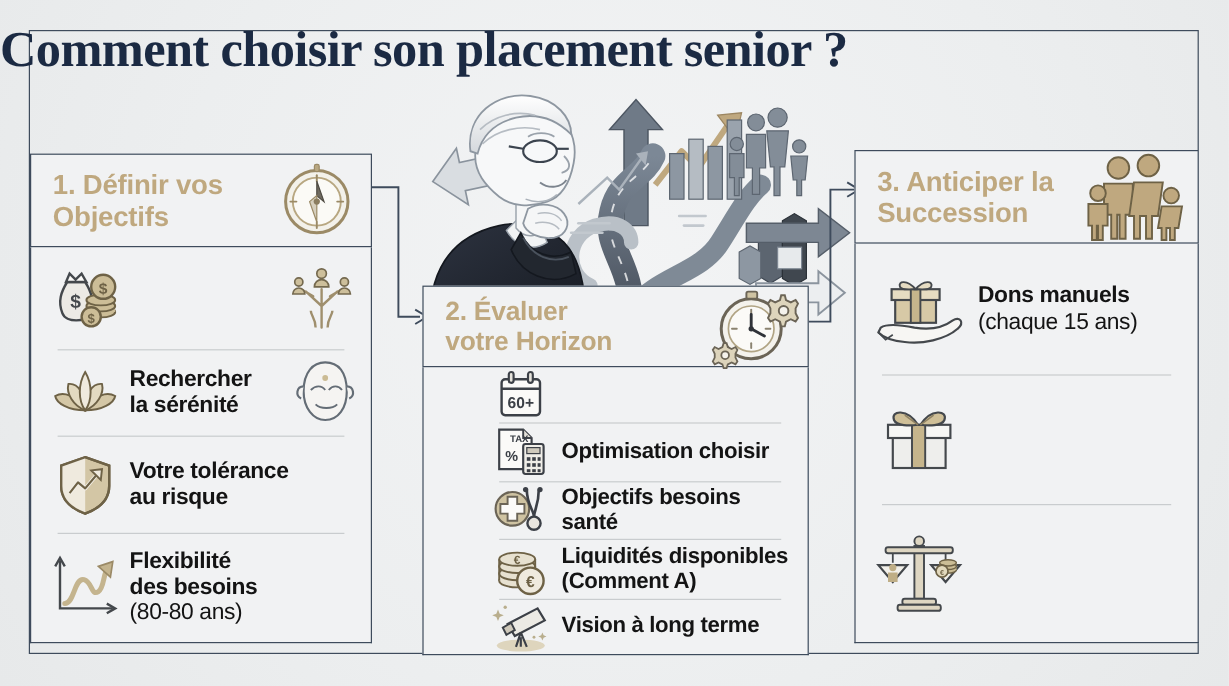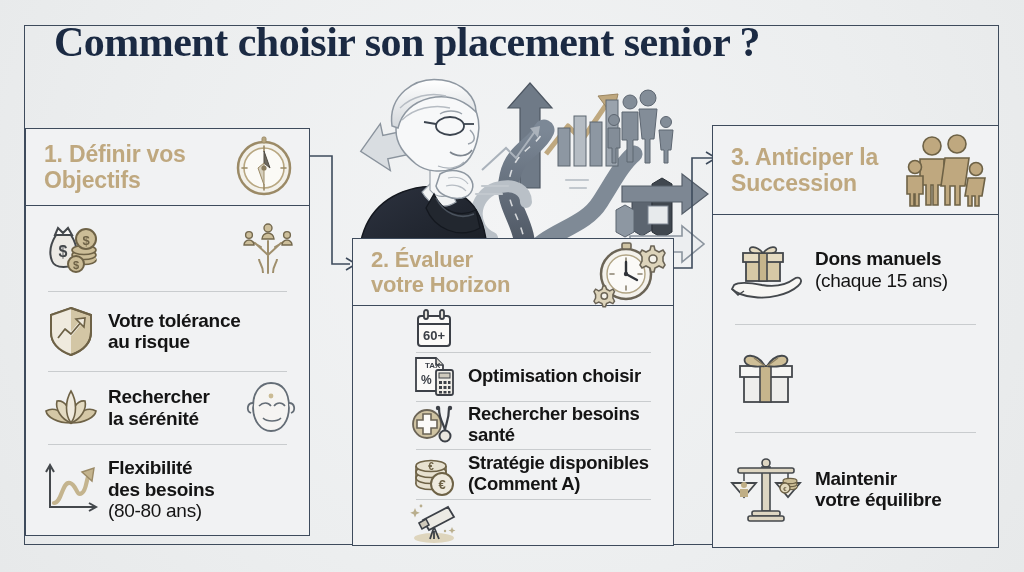--- a/index.html
+++ b/index.html
@@ -33,21 +33,20 @@
     box-sizing: border-box;
     pointer-events: none;
   }
 
   
   #title {
     position: absolute;
     left: 0;
     top: 18px;
     width: 814px;
-    text-align: center;
     font-family: "Liberation Serif", serif;
     font-weight: bold;
     font-size: 42px;
     letter-spacing: -0.5px;
     color: #1b2a43;
     white-space: nowrap;
   }
 
   
   #illustration {
@@ -154,21 +153,21 @@
   #col-1 .item-text { margin-left: 6px; }
 
   #col-2 { left: 352px; top: 238px; width: 322px; }
   #col-2 .col-head { height: 68px; gap: 40px; }
   #col-2 .col-body { height: 240px; padding-left: 41px; }
   #col-2 .item-icon { width: 52px; }
   #col-2 .item-text { margin-left: 8px; font-size: 18.5px; }
   #col-2 .col-head-text { font-size: 22px; }
 
   #col-3 { left: 712px; top: 125px; width: 287px; }
-  #col-3 .col-head { height: 90px; }
+  #col-3 .col-head { height: 78px; }
   #col-3 .col-body { height: 333px; }
   #col-3 .item-icon { width: 78px; }
   #col-3 .item-text { margin-left: 10px; }
 
   svg { display: block; overflow: visible; }
 </style>
 </head>
 <body>
 
 <div id="page">
@@ -355,35 +354,20 @@
                 <path d="M5 26 a5 5 0 0 1 10 0 z"></path>
               <circle cx="48" cy="16" r="3.4"></circle>
                 <path d="M43 26 a5 5 0 0 1 10 0 z"></path>
             </g>
           </svg>
         </div>
       </div>
 
       <div class="item">
         <div class="item-icon">
-          <svg width="54" height="54" viewBox="0 0 54 54">
-            <path d="M27 4 L47 11 V28 C47 40 38 47 27 51 C16 47 7 40 7 28 V11 Z" fill="#d3c6a5" stroke="#6e6246" stroke-width="2"></path>
-            <path d="M27 4 L7 11 V28 C7 40 16 47 27 51 Z" fill="#efeade" stroke="none"></path>
-            <path d="M27 4 L47 11 V28 C47 40 38 47 27 51 C16 47 7 40 7 28 V11 Z" fill="none" stroke="#6e6246" stroke-width="2"></path>
-            <path d="M14 34 L21 25 L27 30 L38 17" fill="none" stroke="#f2efe7" stroke-width="3.2" stroke-linejoin="round"></path>
-            <path d="M14 34 L21 25 L27 30 L38 17" fill="none" stroke="#6e6246" stroke-width="1.8" stroke-linejoin="round"></path>
-            <path d="M32 15 L41 14 L40 23 Z" fill="#efeade" stroke="#6e6246" stroke-width="1.6"></path>
-          </svg>
-        </div>
-        <div class="item-text">Votre tolérance
-au risque</div>
-      </div>
-
-      <div class="item">
-        <div class="item-icon">
           <svg width="56" height="46" viewBox="0 0 56 46">
             <g stroke="#6e6246" stroke-width="1.6">
               <path d="M28 38 C14 38 4 32 3 26 C10 22 20 25 28 38 Z" fill="#d4c7a6"></path>
               <path d="M28 38 C42 38 52 32 53 26 C46 22 36 25 28 38 Z" fill="#d4c7a6"></path>
               <path d="M28 38 C18 34 12 24 14 16 C22 15 28 24 28 38 Z" fill="#e3dac1"></path>
               <path d="M28 38 C38 34 44 24 42 16 C34 15 28 24 28 38 Z" fill="#e3dac1"></path>
               <path d="M28 38 C22 30 22 16 28 6 C34 16 34 30 28 38 Z" fill="#efeade"></path>
             </g>
           </svg>
         </div>
@@ -393,20 +377,35 @@
           <svg width="54" height="58" viewBox="0 0 54 58">
             <path d="M10 28 C10 12 18 4 28 4 C39 4 46 12 46 28 C46 42 39 52 28 52 C18 52 10 42 10 28 Z" fill="#f6f5f2" stroke="#5d6670" stroke-width="1.8"></path>
             <path d="M10 24 C4 24 3 32 8 34" fill="#f6f5f2" stroke="#5d6670" stroke-width="1.8"></path>
             <path d="M46 24 C52 24 53 32 48 34" fill="#f6f5f2" stroke="#5d6670" stroke-width="1.8"></path>
             <path d="M16 27 C20 23 25 23 28 27" fill="none" stroke="#5d6670" stroke-width="1.6"></path>
             <path d="M31 27 C34 23 39 23 42 27" fill="none" stroke="#5d6670" stroke-width="1.6"></path>
             <path d="M20 39 C24 43 34 43 38 39" fill="none" stroke="#5d6670" stroke-width="1.6"></path>
             <circle cx="28" cy="17" r="2.4" fill="#c9b98f"></circle>
           </svg>
         </div>
+      </div>
+
+      <div class="item">
+        <div class="item-icon">
+          <svg width="54" height="54" viewBox="0 0 54 54">
+            <path d="M27 4 L47 11 V28 C47 40 38 47 27 51 C16 47 7 40 7 28 V11 Z" fill="#d3c6a5" stroke="#6e6246" stroke-width="2"></path>
+            <path d="M27 4 L7 11 V28 C7 40 16 47 27 51 Z" fill="#efeade" stroke="none"></path>
+            <path d="M27 4 L47 11 V28 C47 40 38 47 27 51 C16 47 7 40 7 28 V11 Z" fill="none" stroke="#6e6246" stroke-width="2"></path>
+            <path d="M14 34 L21 25 L27 30 L38 17" fill="none" stroke="#f2efe7" stroke-width="3.2" stroke-linejoin="round"></path>
+            <path d="M14 34 L21 25 L27 30 L38 17" fill="none" stroke="#6e6246" stroke-width="1.8" stroke-linejoin="round"></path>
+            <path d="M32 15 L41 14 L40 23 Z" fill="#efeade" stroke="#6e6246" stroke-width="1.6"></path>
+          </svg>
+        </div>
+        <div class="item-text">Votre tolérance
+au risque</div>
       </div>
 
       <div class="item">
         <div class="item-icon">
           <svg width="58" height="54" viewBox="0 0 58 54">
             <path d="M8 4 L8 44 L52 44" fill="none" stroke="#44484c" stroke-width="2"></path>
             <path d="M4 9 L8 2 L12 9" fill="none" stroke="#44484c" stroke-width="2"></path>
             <path d="M47 40 L54 44 L47 48" fill="none" stroke="#44484c" stroke-width="2"></path>
             <path d="M12 40 C20 40 20 18 28 20 C35 22 34 34 40 30 C45 27 44 14 48 10" fill="none" stroke="#c4b48e" stroke-width="4.2" stroke-linecap="round"></path>
             <path d="M40 9 L52 5 L50 18 Z" fill="#c4b48e" stroke="#9b8a66" stroke-width="1.4"></path>
@@ -492,59 +491,60 @@
           <svg width="46" height="44" viewBox="0 0 46 44">
             <circle cx="16" cy="21" r="14" fill="#cfc3a2" stroke="#6b6456" stroke-width="1.8"></circle>
             <path d="M12 11 h8 v6 h6 v8 h-6 v6 h-8 v-6 h-6 v-8 h6 z" fill="#fbfaf8" stroke="#6b6456" stroke-width="1.6"></path>
             <path d="M28 5 C28 18 34 22 34 28" fill="none" stroke="#3c4047" stroke-width="2.2"></path>
             <path d="M38 5 C38 18 34 22 34 28" fill="none" stroke="#3c4047" stroke-width="2.2"></path>
             <circle cx="34" cy="33" r="5.5" fill="#e9e6df" stroke="#3c4047" stroke-width="2"></circle>
             <circle cx="27" cy="5" r="2.2" fill="#3c4047"></circle>
               <circle cx="39" cy="5" r="2.2" fill="#3c4047"></circle>
           </svg>
         </div>
-        <div class="item-text">Rechercher besoins santé</div>
+        <div class="item-text">Objectifs besoins santé</div>
       </div>
 
       <div class="item">
         <div class="item-icon">
           <svg width="46" height="46" viewBox="0 0 46 46">
             <g stroke="#6e6246" stroke-width="1.6" fill="#e7e1d0">
               <ellipse cx="20" cy="33" rx="15" ry="5.5"></ellipse>
               <rect x="5" y="12" width="30" height="21" fill="#e7e1d0" stroke="none"></rect>
               <ellipse cx="20" cy="27" rx="15" ry="5.5"></ellipse>
               <ellipse cx="20" cy="21" rx="15" ry="5.5"></ellipse>
               <ellipse cx="20" cy="15" rx="15" ry="5.5"></ellipse>
               <line x1="5" y1="15" x2="5" y2="33"></line>
                 <line x1="35" y1="15" x2="35" y2="33"></line>
             </g>
             <text x="20" y="19" font-family="Liberation Sans, sans-serif" font-size="10" font-weight="bold" fill="#6e6246" text-anchor="middle">€</text>
             <circle cx="31" cy="33" r="11" fill="#efeade" stroke="#6e6246" stroke-width="2"></circle>
             <text x="31" y="38" font-family="Liberation Sans, sans-serif" font-size="13" font-weight="bold" fill="#6e6246" text-anchor="middle">€</text>
           </svg>
         </div>
-        <div class="item-text"><span>Stratégie disponibles</span><span>
+        <div class="item-text"><span>Liquidités disponibles</span><span>
 </span><span>(Comment A)</span></div>
       </div>
 
       <div class="item">
         <div class="item-icon">
           <svg width="48" height="42" viewBox="0 0 48 42">
             <ellipse cx="24" cy="37" rx="20" ry="5" fill="#ded5bd" stroke="none"></ellipse>
             <path d="M13 19 L38 6 L44 16 L19 29 Z" fill="#eceae4" stroke="#3c4047" stroke-width="1.8"></path>
             <path d="M9 22 L16 18 L19 24 L12 28 Z" fill="#cfc9bb" stroke="#3c4047" stroke-width="1.6"></path>
             <path d="M24 26 L20 38 M24 26 L29 38 M24 30 L24 38" fill="none" stroke="#3c4047" stroke-width="1.8"></path>
             <g fill="#b9ae8d">
               <path d="M5 7 l1.4 3.4 l3.4 1.4 l-3.4 1.4 l-1.4 3.4 l-1.4 -3.4 l-3.4 -1.4 l3.4 -1.4 z"></path>
               <path d="M42 26 l1 2.4 l2.4 1 l-2.4 1 l-1 2.4 l-1 -2.4 l-2.4 -1 l2.4 -1 z"></path>
               <circle cx="11" cy="5" r="1.4"></circle>
                 <circle cx="35" cy="30" r="1.2"></circle>
             </g>
           </svg>
         </div>
+        <div class="item-text">Vision à long terme</div>
       </div>
 
     </div>
   </div>
 
   <div class="column" id="col-3">
     <div class="col-head">
       <div class="col-head-text">3. Anticiper la
 Succession</div>
       <div class="col-head-icon" style="width:86px;">
@@ -611,20 +611,18 @@
                 <rect x="55" y="26" width="14" height="6" stroke="none"></rect>
               <ellipse cx="62" cy="29" rx="7" ry="2.6"></ellipse>
                 <ellipse cx="62" cy="26" rx="7" ry="2.6"></ellipse>
             </g>
             <circle cx="57" cy="33" r="5" fill="#e2d9bd" stroke="#6e6246" stroke-width="1.4"></circle>
             <text x="57" y="36" font-family="Liberation Sans, sans-serif" font-size="6" font-weight="bold" fill="#6e6246" text-anchor="middle">€</text>
             <rect x="24" y="56" width="28" height="5" rx="2" fill="#ded6c2" stroke="#44484c" stroke-width="1.6"></rect>
             <rect x="20" y="61" width="36" height="5" rx="2" fill="#ded6c2" stroke="#44484c" stroke-width="1.6"></rect>
           </svg>
         </div>
-        <div class="item-text">Maintenir
-votre équilibre</div>
       </div>
 
     </div>
   </div>
 
 </div>
 
 </body></html>

